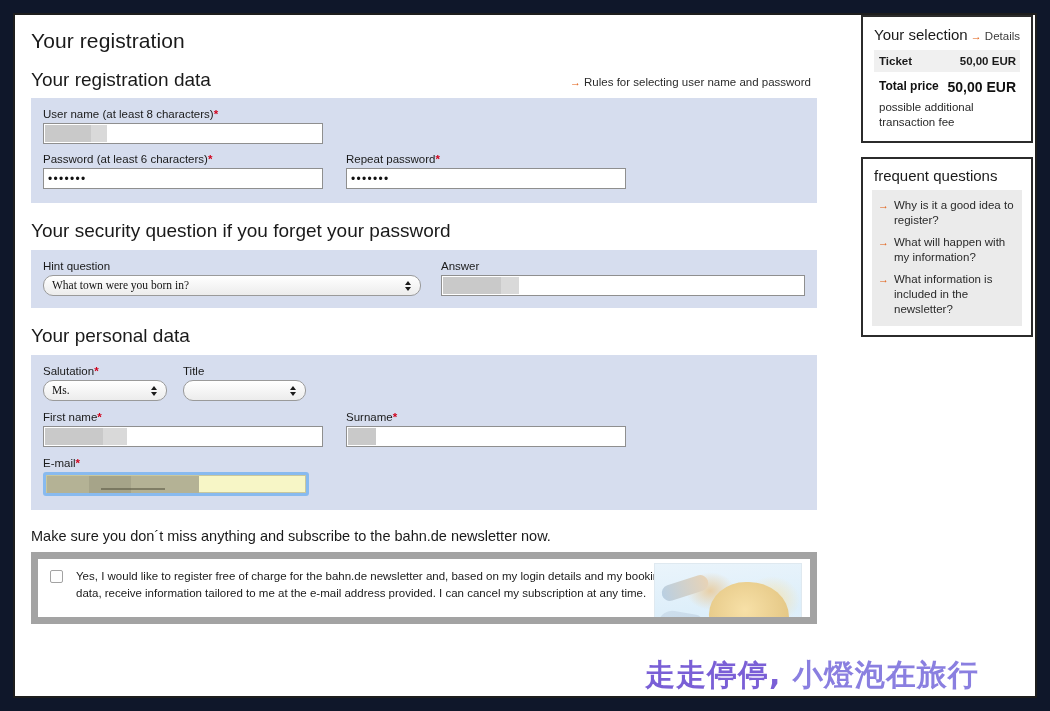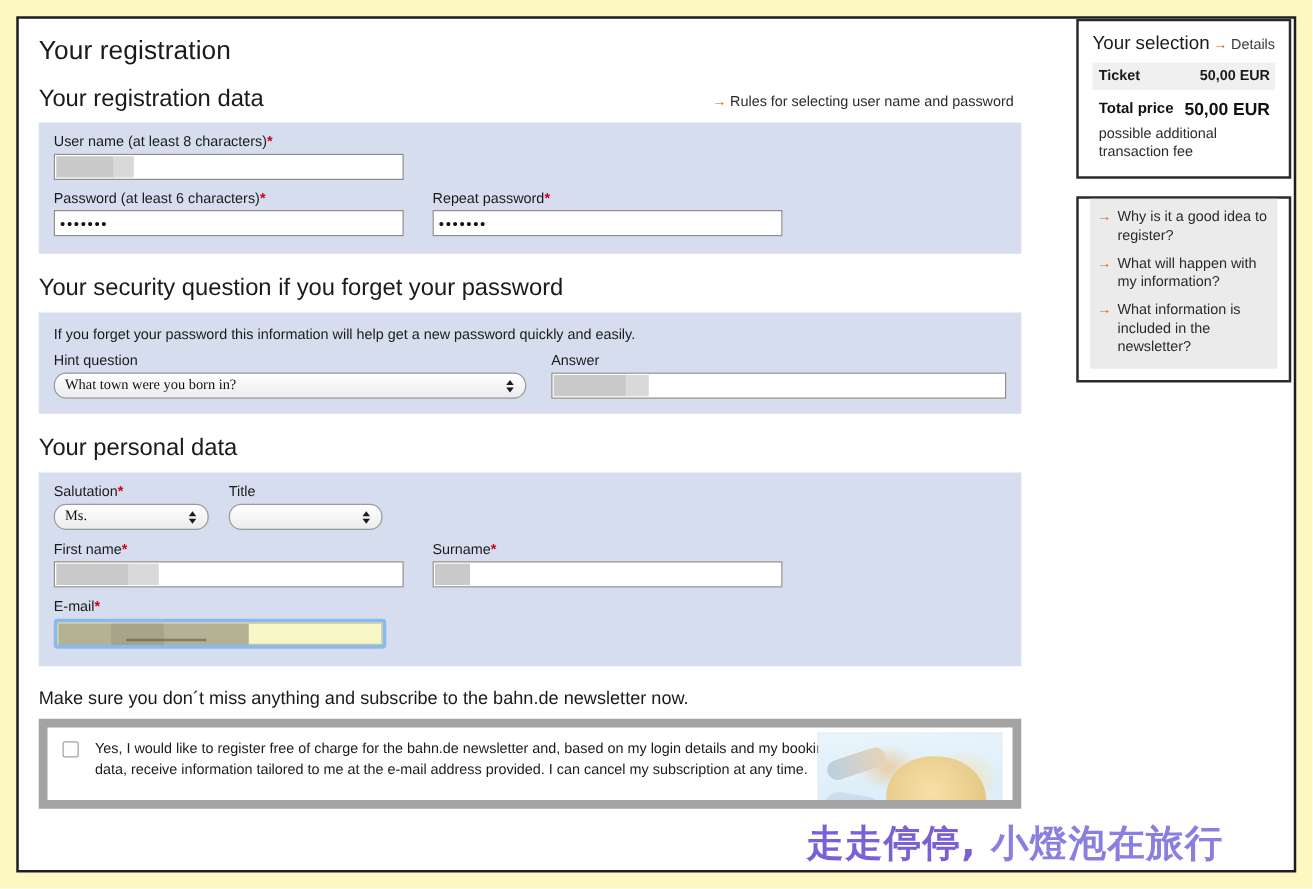--- a/index.html
+++ b/index.html
@@ -7,21 +7,21 @@
     margin: 0; padding: 0;
     width: 1050px; height: 711px;
     background: #ffffff;
     font-family: "Liberation Sans", sans-serif;
     overflow: hidden;
   }
 
   #page {
     position: relative;
     width: 1050px; height: 711px;
-    background: #fef9c3;
+    background: #0f172a;
   }
 
   
   #frame {
     position: absolute;
     left: 13px; top: 13px;
     width: 1024px; height: 685px;
     border: 2px solid #1d1d1d;
     background: #ffffff;
     overflow: hidden;
@@ -399,21 +399,20 @@
           <div class="col-b">
             <label class="fld-label"><span>Repeat password</span><span class="req">*</span></label>
             <input class="txtinput pw" type="text" value="•••••••" style="">
           </div>
         </div>
       </div>
 
       <h2 class="section-title mt" style="margin-bottom:8px">Your security question if you forget your password</h2>
 
       <div class="panel tight">
-        <div class="hint-note">If you forget your password this information will help get a new password quickly and easily.</div>
         <div class="qa-row">
           <div class="qa-left">
             <label class="fld-label">Hint question</label>
             <div class="selwrap" style="width:378px">
               <select class="macsel" style="width:378px">
                 <option>What town were you born in?</option>
               </select>
               <span class="sel-arrows">
                   <i class="up"></i>
                   <i class="dn"></i>
@@ -518,20 +517,21 @@
           </div>
           <div class="total-row">
             <span class="total-lbl">Total price</span>
             <span class="total-val">50,00 EUR</span>
           </div>
           <div class="fee-note">possible additional transaction fee</div>
         </div>
       </div>
 
       <div class="card">
+        <div class="faq-title">frequent questions</div>
         <div class="faq-body">
           <div class="faq-item">
               <span class="arr">→</span>
               <span>Why is it a good idea to register?</span>
             </div>
           <div class="faq-item">
               <span class="arr">→</span>
               <span>What will happen with my information?</span>
             </div>
           <div class="faq-item">

